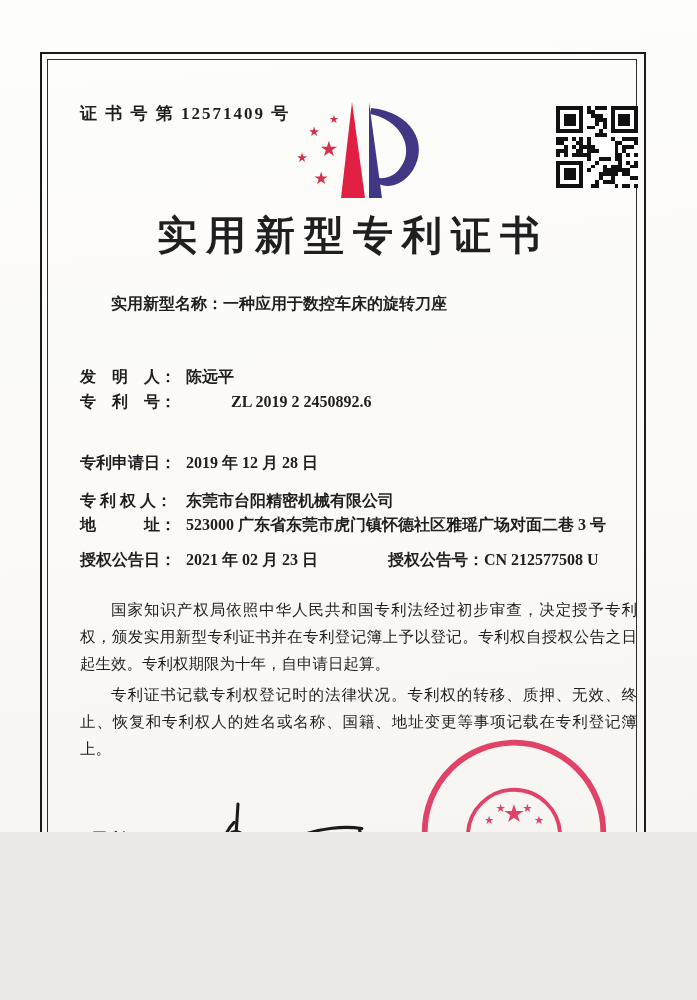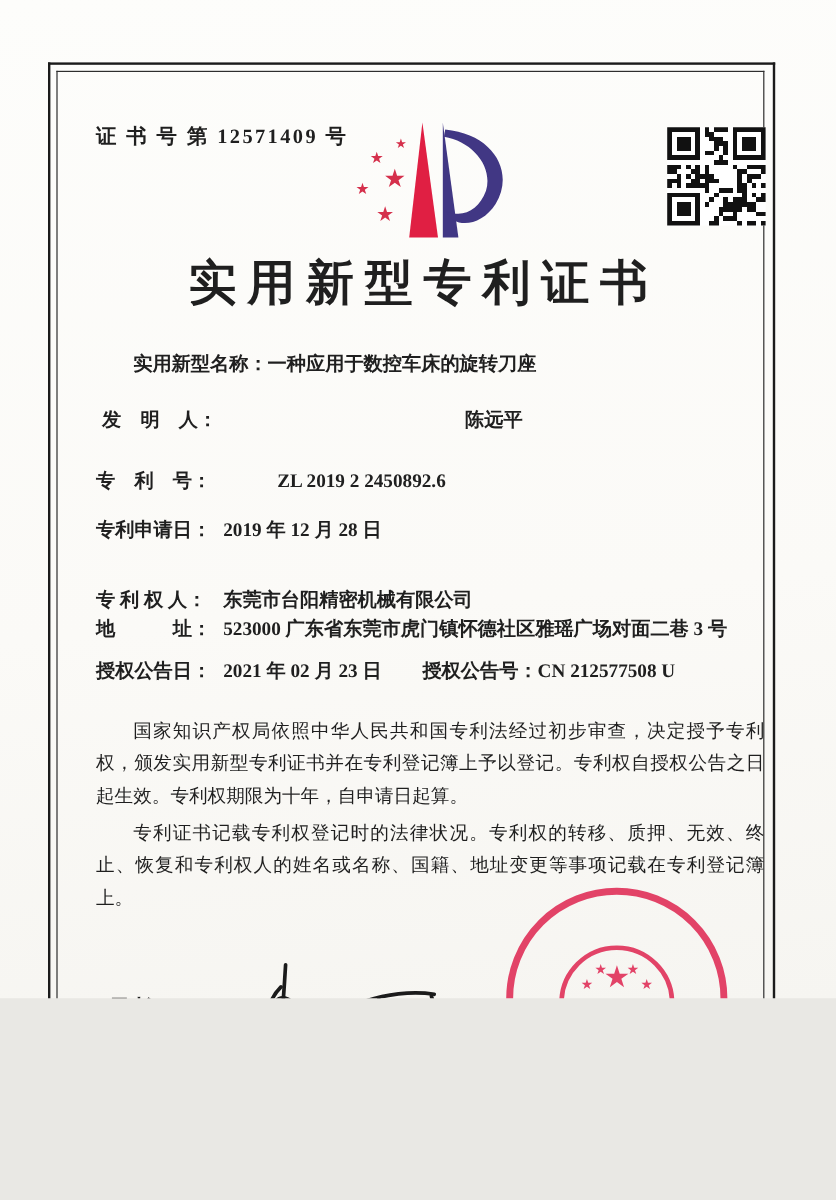--- a/index.html
+++ b/index.html
@@ -196,47 +196,47 @@
       </svg>
   </div>
 
   <h1 class="title">实用新型专利证书</h1>
 
   <div class="rows">
     <div class="row" style="top:293px;margin-left:31px;">
       <span class="lbl">实用新型名称：</span>
       <span class="val">一种应用于数控车床的旋转刀座</span>
     </div>
-    <div class="row" style="top:340px;text-align:center;">
+    <div class="row" style="top:366px;">
       <span class="lbl">发　明　人：</span>
       <span class="val">陈远平</span>
     </div>
     <div class="row" style="top:391px;gap:45px;">
       <span class="lbl">专　利　号：</span>
       <span class="val">ZL 2019 2 2450892.6</span>
     </div>
-    <div class="row" style="top:432px;align-items:flex-end;">
+    <div class="row" style="top:452px;align-items:flex-end;">
       <span class="lbl">专利申请日：</span>
       <span class="val">2019 年 12 月 28 日</span>
     </div>
     <div class="row" style="top:490px;">
       <span class="lbl">专 利 权 人：</span>
       <span class="val">东莞市台阳精密机械有限公司</span>
     </div>
     <div class="row" style="top:514px;">
       <span class="lbl">地　　　址：</span>
       <span class="val" style="max-width:448px;">523000 广东省东莞市虎门镇怀德社区雅瑶广场对面二巷 3 号</span>
     </div>
     <div class="row row2" style="top:549px;">
       <span class="pair">
         <span class="lbl">授权公告日：</span>
         <span>2021 年 02 月 23 日</span>
       </span>
       <span class="pair" style="margin-left:34px;">
-        <span class="lbl" style="min-width:0;">授权公告号：</span>
+        <span class="lbl" style="min-width:0;margin-left:36px;">授权公告号：</span>
         <span>CN 212577508 U</span>
       </span>
     </div>
   </div>
 
   <div class="paras">
     <p>国家知识产权局依照中华人民共和国专利法经过初步审查，决定授予专利权，颁发实用新型专利证书并在专利登记簿上予以登记。专利权自授权公告之日起生效。专利权期限为十年，自申请日起算。</p>
     <p>专利证书记载专利权登记时的法律状况。专利权的转移、质押、无效、终止、恢复和专利权人的姓名或名称、国籍、地址变更等事项记载在专利登记簿上。</p>
   </div>
 

